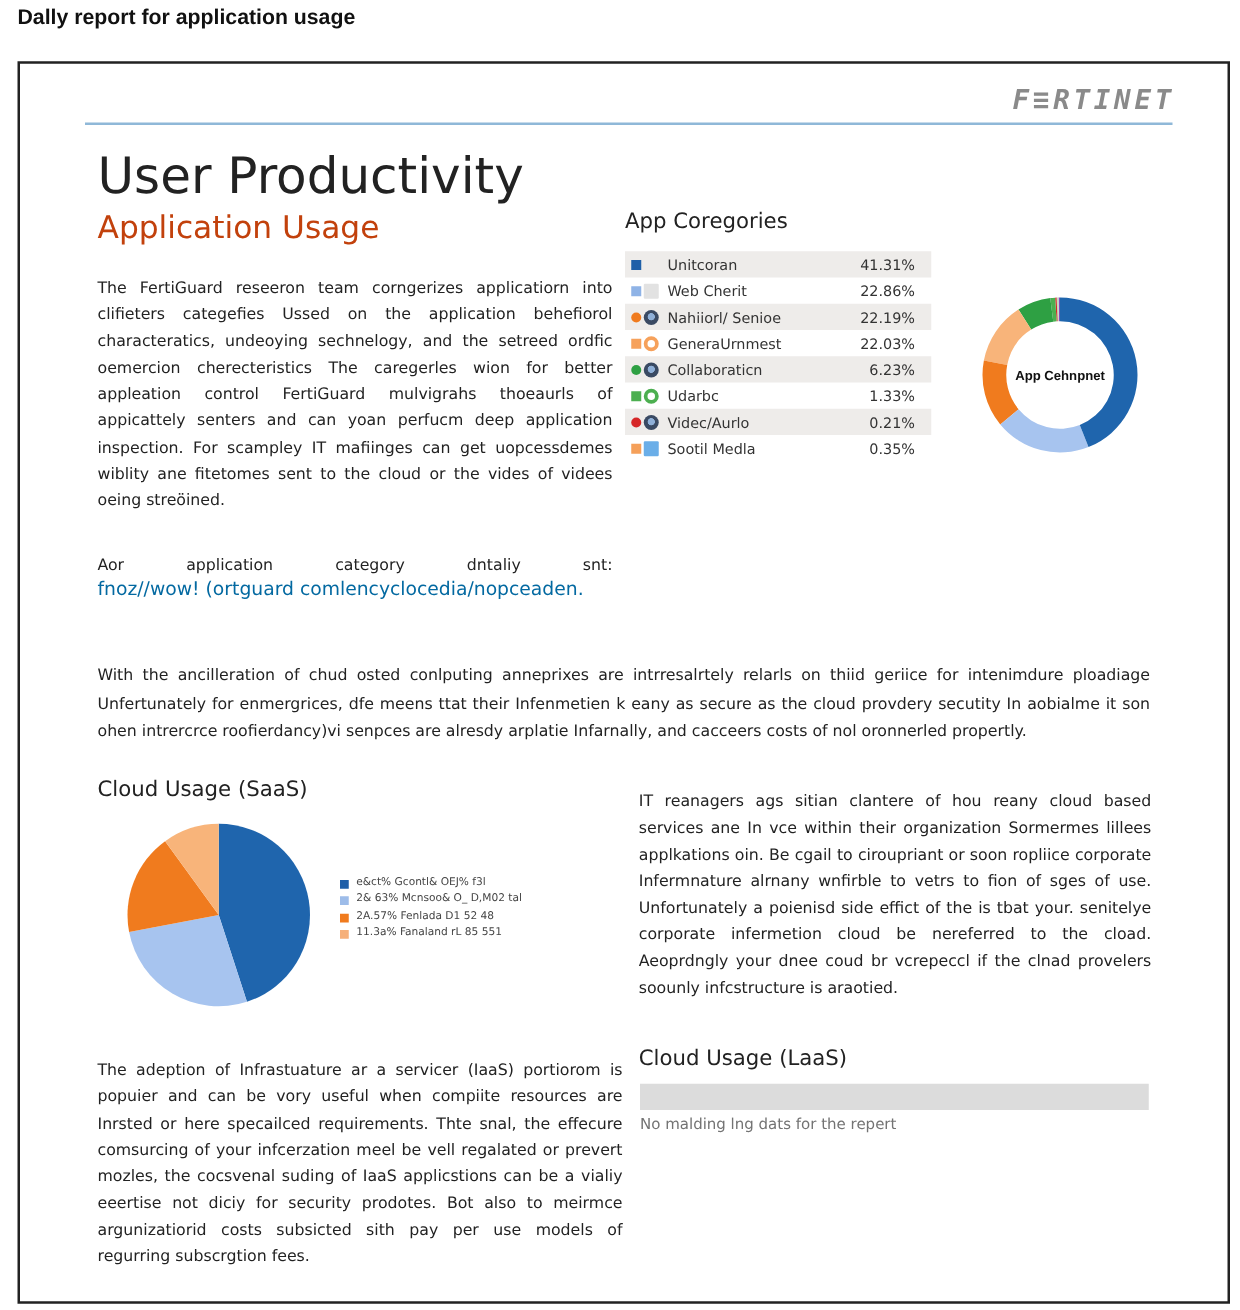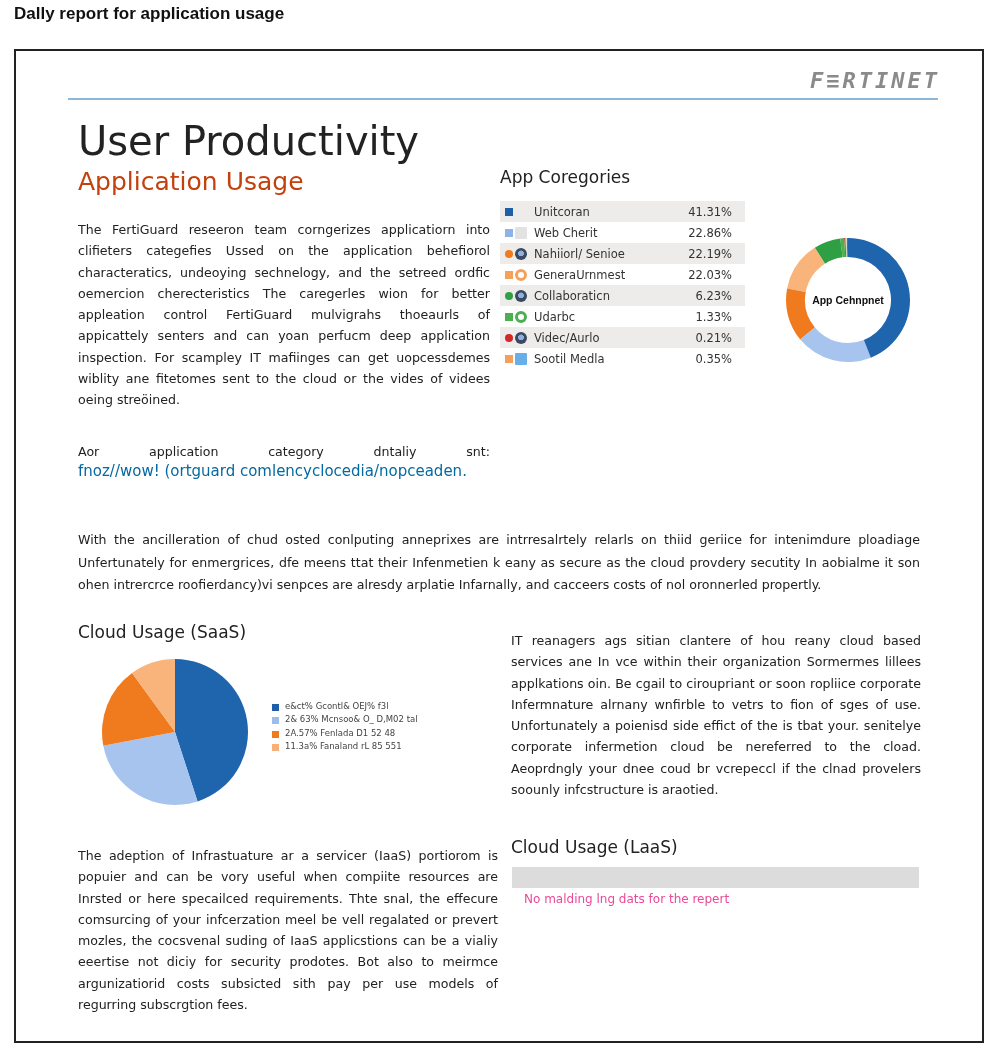--- a/index.html
+++ b/index.html
@@ -28,21 +28,21 @@
   .appglyph { width:12px; height:12px; border-radius:50%; margin-left:2px; display:inline-block; box-sizing:border-box; }
   .cat-name { flex:1; color:#333; }
   .cat-pct { width:60px; text-align:right; padding-right:13px; color:#333; }
   .donut { position:absolute; left:783px; top:235px; width:130px; height:130px; }
   .pie { position:absolute; left:100px; top:657px; width:150px; height:150px; }
   .legend { position:absolute; left:272px; top:697px; font-size:8.5px; color:#444; }
   .legend-item { display:flex; align-items:flex-end; height:13.5px; }
   .legend-item .sw { width:7px; height:7px; margin-right:6px; }
   .p3 { left:511px; top:630px; width:410px; }
   .iaas-bar { position:absolute; left:512px; top:867px; width:407px; height:21px; background:#dcdcdc; }
-  .iaas-empty { position:absolute; left:524px; top:892px; font-size:12px; color:#ec4899; }
+  .iaas-empty { position:absolute; left:512px; top:892px; font-size:12px; color:#737373; }
   .p4 { left:78px; top:845px; width:420px; }
 </style>
 </head>
 <body>
 
 <div class="page-heading">Dally report for application usage</div>
 
 <div class="frame"></div>
 
 <div class="logo">F≡RTINET</div>

